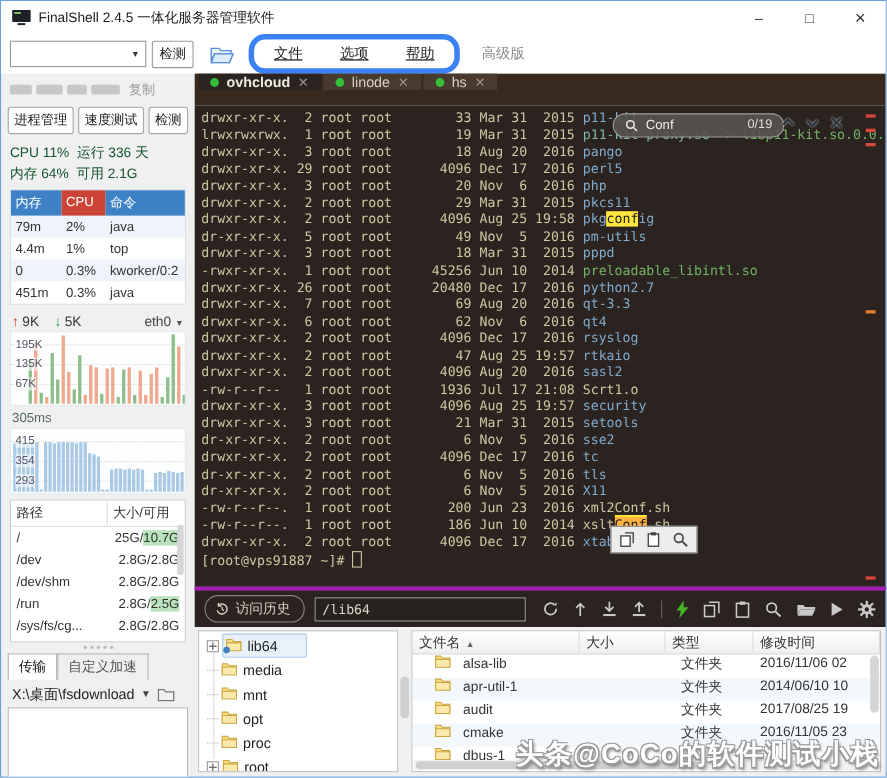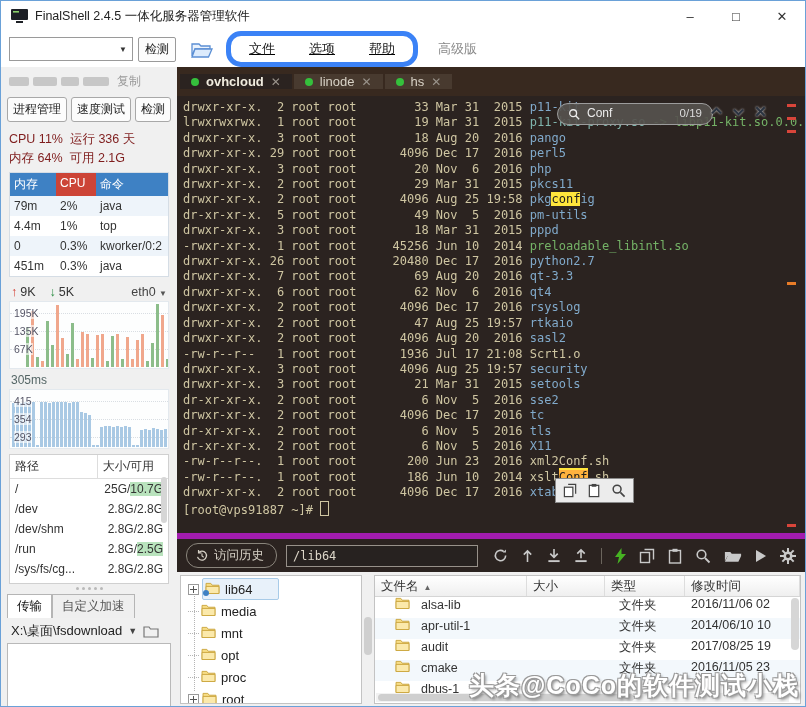--- a/index.html
+++ b/index.html
@@ -29,21 +29,21 @@
   .main{display:flex;height:639px;}
   .sidebar{width:176px;flex:0 0 176px;font-size:12px;color:#333;overflow:hidden;}
   .rightcol{flex:1;display:flex;flex-direction:column;min-width:0;}
   
   .redrow{display:flex;align-items:center;gap:4px;margin:6px 8px 0;}
   .redblk{height:9px;background:#c7c7c7;border-radius:2px;}
   .copylbl{color:#9a9a9a;margin-left:4px;}
   .sbtnrow{display:flex;gap:4px;margin:7px 6px 0;}
   .sbtn{border:1px solid #a8a8a8;background:#fcfcfc;border-radius:3px;font-size:12px;
     color:#222;padding:3px 5px;white-space:nowrap;}
-  .stats{margin:8px 8px 0;line-height:19px;font-size:12.5px;color:#7f1d1d;}
+  .stats{margin:8px 8px 0;line-height:19px;font-size:12.5px;color:#14532d;}
   .ptable{margin:4px 8px 0;border:1px solid #d5dde5;}
   .prow{display:grid;grid-template-columns:46px 40px 1fr;}
   .phead span{color:#fff;padding:3px 4px;font-size:12px;}
   .prow span{padding:3px 4px;white-space:nowrap;overflow:hidden;}
   .prow:nth-child(odd){background:#eef4fa;}
   .prow:nth-child(even){background:#fff;}
   .nethead{display:flex;align-items:center;margin:8px 10px 2px;font-size:12.5px;color:#333;}
   .up{color:#d43b2f;font-weight:bold;margin-right:3px;}
   .down{color:#2f8f46;font-weight:bold;margin:0 3px 0 14px;}
   .iface{margin-left:auto;color:#444;}
@@ -66,21 +66,21 @@
   .dthumb{position:absolute;right:1px;top:22px;width:6px;height:46px;background:#d6d6d6;border-radius:3px;}
   .dots{display:flex;justify-content:center;gap:3px;margin:3px 0;}
   .dots i{width:3px;height:3px;background:#b9b9b9;border-radius:50%;}
   .ttabs{display:flex;margin:4px 0 0 6px;}
   .ttab{border:1px solid #b5b5b5;border-bottom:0;padding:3px 9px;font-size:12.5px;background:#efefef;color:#555;}
   .ttab.act{background:#fff;color:#111;}
   .dlpath{display:flex;align-items:center;margin:4px 10px 0;font-size:13px;color:#222;}
   .dlpath .arr{font-size:9px;color:#444;margin:0 6px;}
   .dllist{margin:3px 6px 0;height:108px;border:1px solid #b9b9b9;background:#fff;}
   
-  .tabstrip{height:29px;background:#38291f;display:flex;align-items:center;padding-left:3px;}
+  .tabstrip{height:29px;background:#38291f;display:flex;align-items:flex-start;padding-left:3px;}
   .termtab{display:flex;align-items:center;gap:7px;padding:0 11px;font-size:13px;
     background:#483a2f;color:#d8d2c6;margin-right:2px;}
   .termtab.act{background:#2b2320;color:#f0ecdf;font-weight:bold;}
   .tdot{width:8px;height:8px;border-radius:50%;background:#35c03c;}
   .tclose{color:#9a948c;font-size:12px;font-weight:normal;}
   .terminal{position:relative;height:437px;background:#2b2320;overflow:hidden;
     font-family:"DejaVu Sans Mono",monospace;font-size:12px;line-height:15.4px;
     padding:4px 0 0 6px;box-sizing:border-box;}
   .tline{white-space:pre;color:#cfc6a2;}
   .seg-p{color:#cfc6a2;} .seg-d{color:#81aacb;} .seg-l{color:#7fb5ad;} .seg-g{color:#74b266;}
@@ -91,21 +91,21 @@
   .searchpill{position:absolute;top:7px;right:92px;width:156px;height:22px;z-index:5;
     background:rgba(86,83,78,.92);border:1px solid #9c9c9c;border-radius:12px;
     display:flex;align-items:center;padding:0 10px;box-sizing:border-box;gap:7px;
     color:#ececec;font-family:"Liberation Sans",sans-serif;font-size:12px;}
   .searchpill .cnt{margin-left:auto;color:#dcdcdc;font-size:11.5px;}
   .searchnav{position:absolute;top:9px;right:38px;display:flex;gap:9px;z-index:5;
     filter:drop-shadow(0 0 1px rgba(255,255,255,.8));}
   .smark{position:absolute;right:9px;width:9px;height:3px;z-index:4;}
   .selpopup{position:absolute;left:378px;top:382px;z-index:6;background:#ececec;
     border:1px solid #8a8a8a;display:flex;align-items:center;gap:9px;padding:4px 7px;}
-  .termbar{height:33px;background:#2b2320;border-top:6px solid #a21caf;display:flex;
+  .termbar{height:33px;background:#2b2320;border-top:4px solid #a21caf;display:flex;
     align-items:center;padding:0 9px;gap:9px;}
   .histbtn{display:flex;align-items:center;gap:6px;border:1px solid #8a857c;border-radius:12px;
     color:#d5d0c5;font-size:12.5px;padding:3px 12px 3px 9px;}
   .pathinput{width:178px;height:20px;background:#272220;border:1px solid #97918a;
     color:#ddd7c9;font-family:"DejaVu Sans Mono",monospace;font-size:12px;padding:0 6px;outline:0;}
   .tb-icons{margin-left:auto;display:flex;align-items:center;gap:13px;}
   .tb-icons .sep{width:1px;height:16px;background:#6b655d;}
   
   .filebrowser{height:132px;background:#f0f0f0;display:flex;padding:3px 4px 0 3px;box-sizing:border-box;}
   .treepanel{width:180px;flex:0 0 180px;background:#fff;border:1px solid #c3c3c3;

